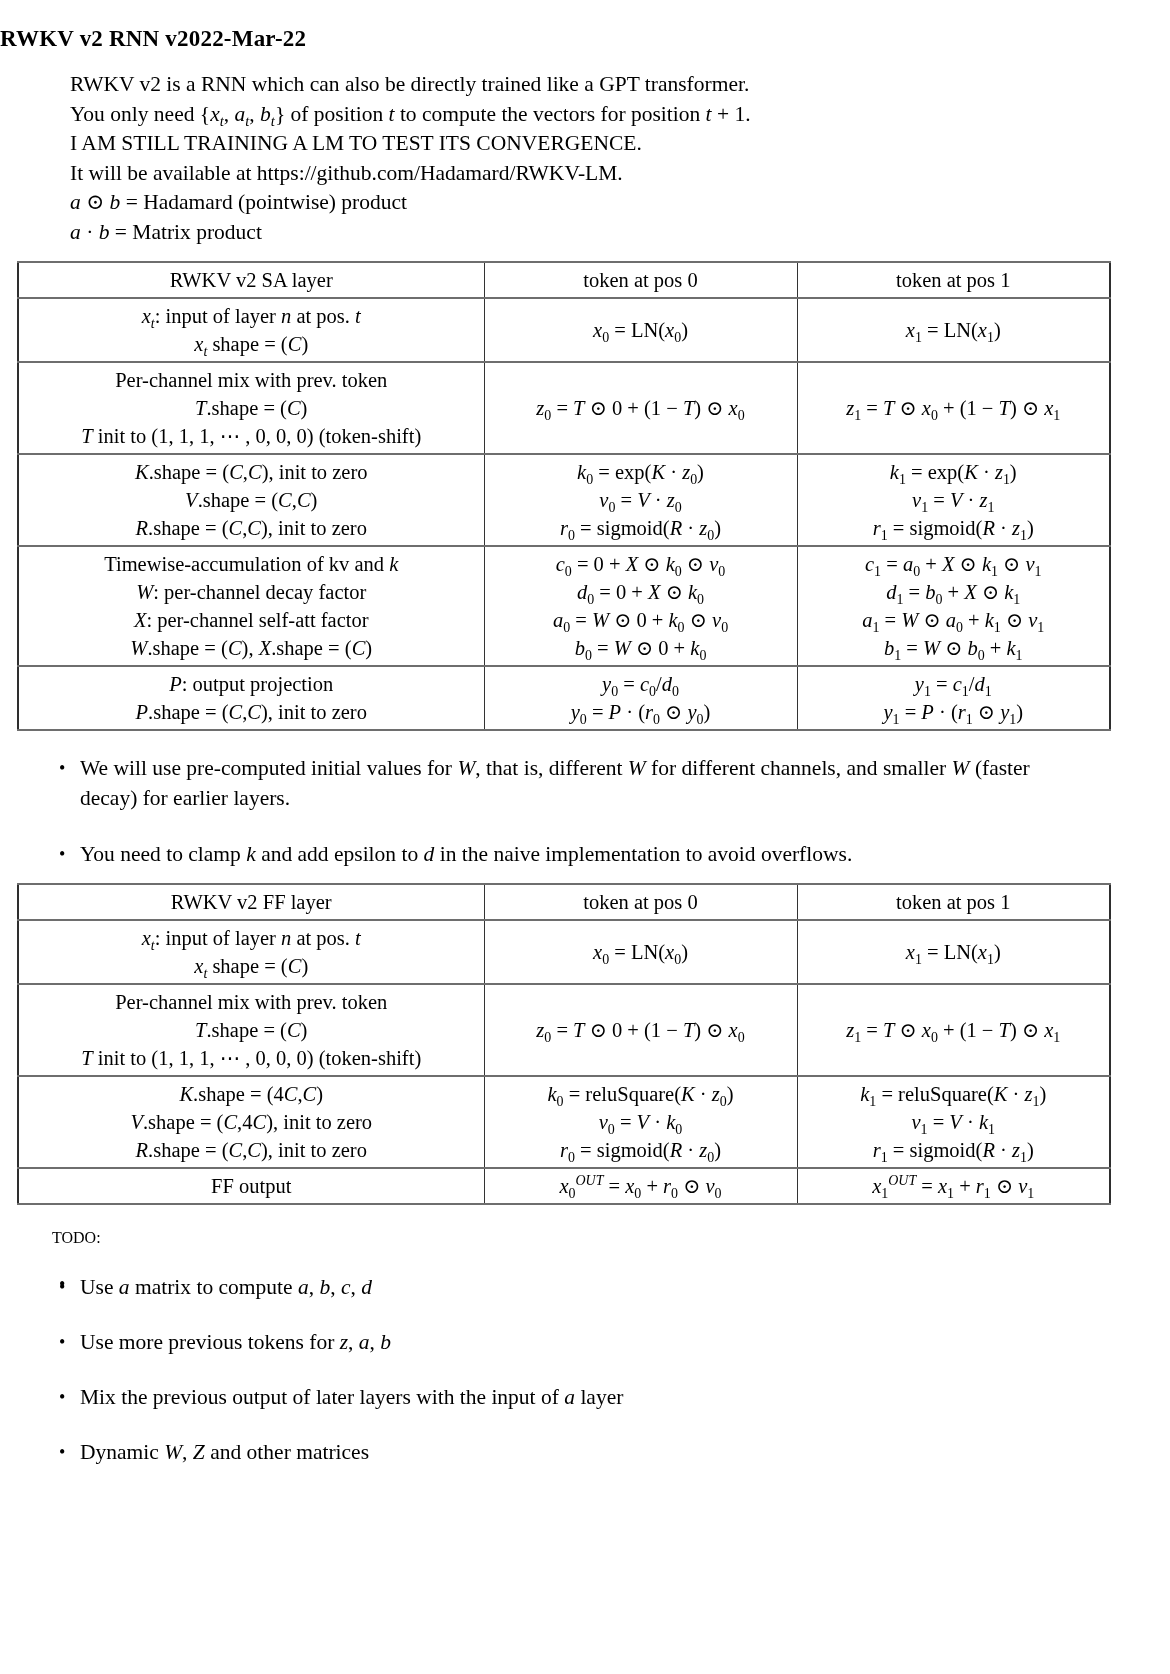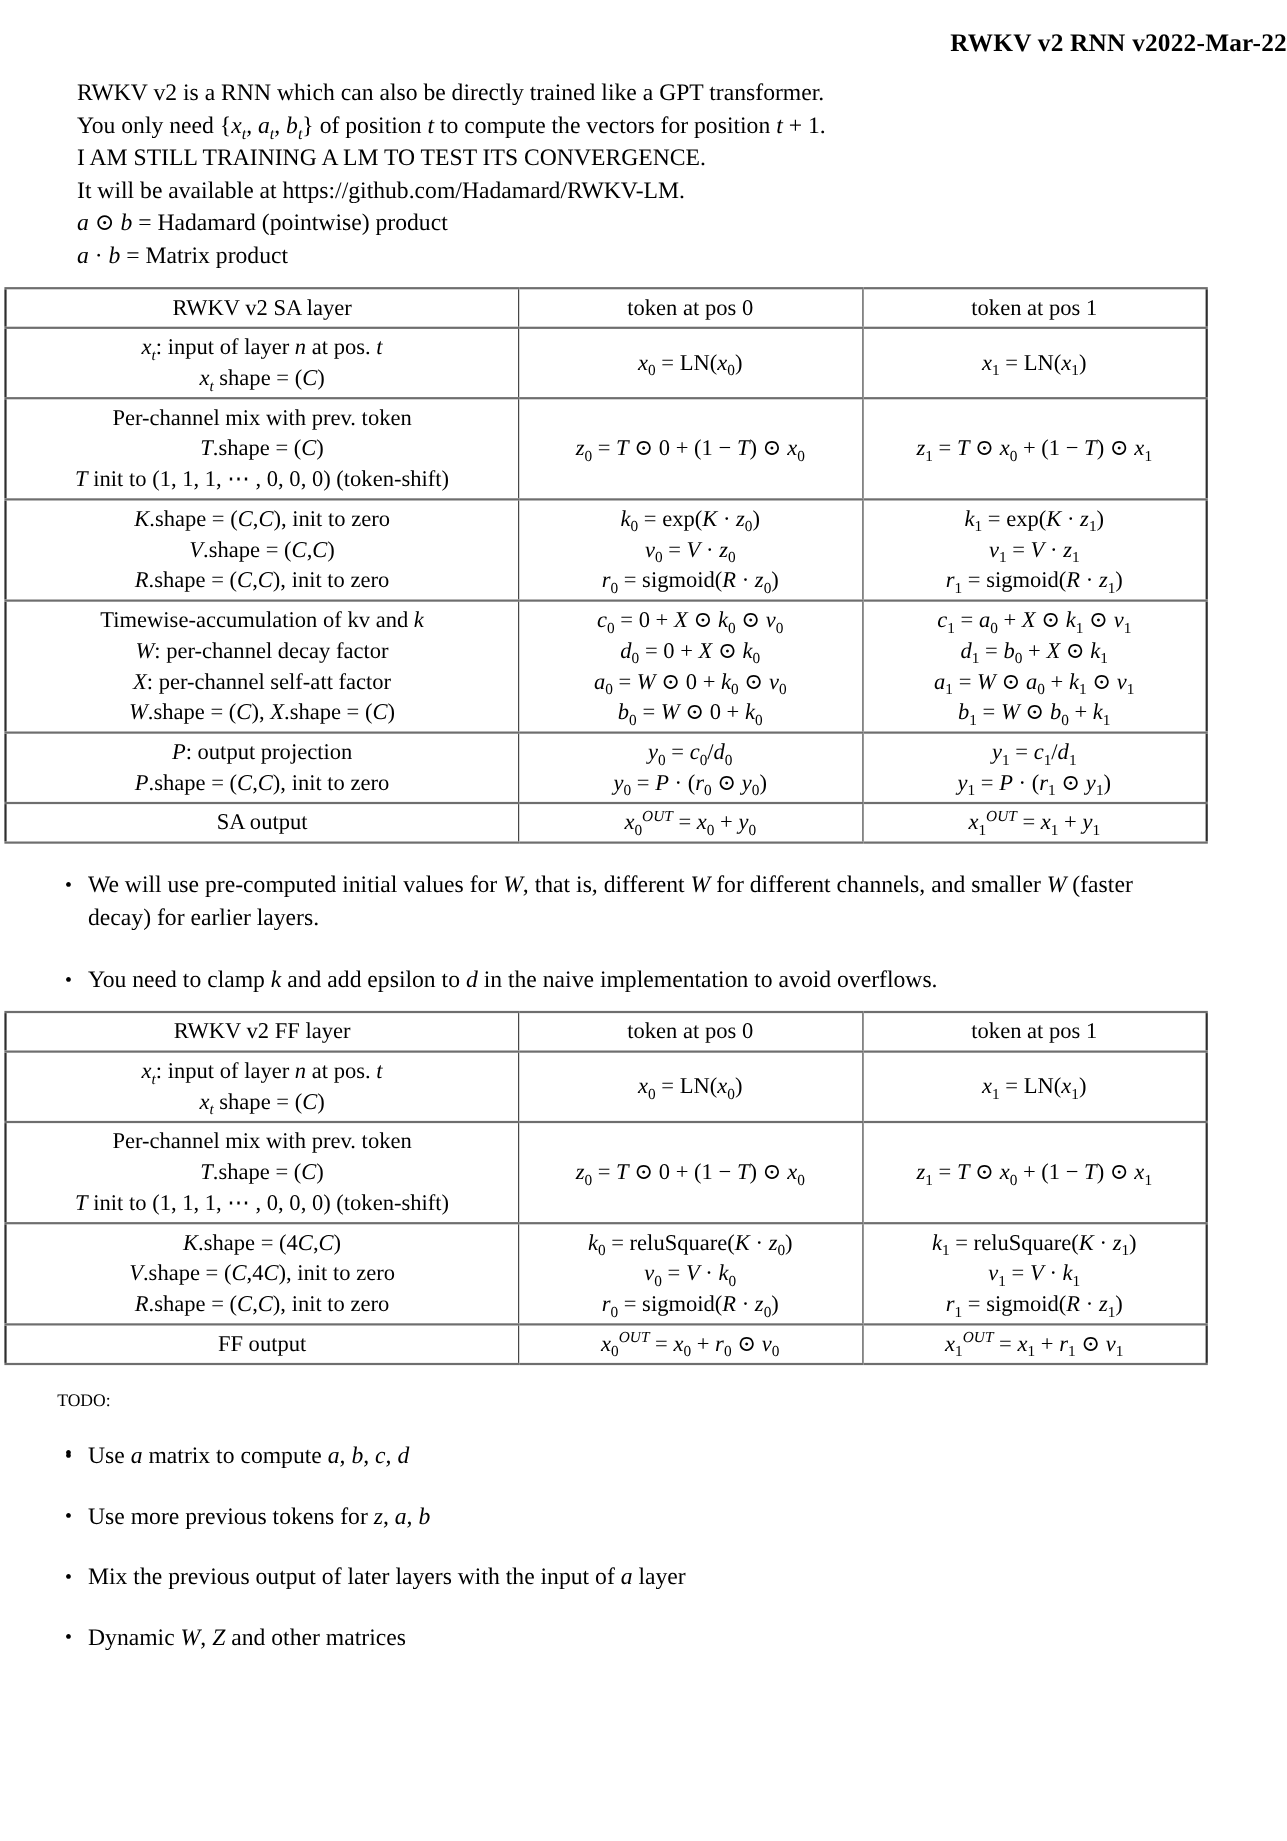--- a/index.html
+++ b/index.html
@@ -7,30 +7,30 @@
   body {
     width:1170px; height:1674px; overflow:hidden;
     background:#ffffff; color:#000;
     font-family:"Liberation Serif","DejaVu Serif",serif;
   }
   i { font-style:italic; }
   sub, sup { font-size:68%; line-height:0; }
   sup.mi { font-style:italic; }
 
   .title {
-    padding-top:26px; text-align:right;
+    padding-top:26px; text-align:left;
     font-size:23px; font-weight:bold; letter-spacing:0.2px;
   }
   .intro { margin:18px 54px 0 70px; font-size:21.5px; line-height:29.5px; }
   .intro-line { white-space:nowrap; }
 
   table.rwkv {
     table-layout:fixed; width:1092px;
     border-collapse:collapse;
-    margin-left:4px; margin-top:14px;
+    margin-left:17px; margin-top:14px;
     border:2.5px solid #2e2e2e;
   }
   table.rwkv td, table.rwkv th {
     border-top:2px solid #6e6e6e; border-bottom:2px solid #6e6e6e;
     border-left:1.6px solid #333; border-right:1.6px solid #333;
     text-align:center; vertical-align:middle;
     padding:3px 4px; font-size:20.5px; line-height:28px; font-weight:normal;
   }
   col.c1 { width:466px; } col.c2 { width:313px; } col.c3 { width:313px; }
   .cell-line { white-space:nowrap; }
@@ -145,31 +145,20 @@
     </td>
     <td>
       <div class="cell-line"><i>y</i><sub>0</sub> = <i>c</i><sub>0</sub>/<i>d</i><sub>0</sub></div>
       <div class="cell-line"><i>y</i><sub>0</sub> = <i>P</i> · (<i>r</i><sub>0</sub> ⊙ <i>y</i><sub>0</sub>)</div>
     </td>
     <td>
       <div class="cell-line"><i>y</i><sub>1</sub> = <i>c</i><sub>1</sub>/<i>d</i><sub>1</sub></div>
       <div class="cell-line"><i>y</i><sub>1</sub> = <i>P</i> · (<i>r</i><sub>1</sub> ⊙ <i>y</i><sub>1</sub>)</div>
     </td>
   </tr>
-  <tr>
-    <td>
-      <div class="cell-line">SA output</div>
-    </td>
-    <td>
-      <div class="cell-line"><i>x</i><sub>0</sub><sup class="mi">OUT</sup> = <i>x</i><sub>0</sub> + <i>y</i><sub>0</sub></div>
-    </td>
-    <td>
-      <div class="cell-line"><i>x</i><sub>1</sub><sup class="mi">OUT</sup> = <i>x</i><sub>1</sub> + <i>y</i><sub>1</sub></div>
-    </td>
-  </tr>
 </tbody>
   </table>
 
 <div class="note">
   <div class="bullet-item">
     <span class="dot">•</span>
     <span>We will use pre-computed initial values for <i>W</i>, that is, different <i>W</i> for different channels, and smaller <i>W</i> (faster decay) for earlier layers.</span>
   </div>
   <div class="bullet-item">
     <span class="dot">•</span>

